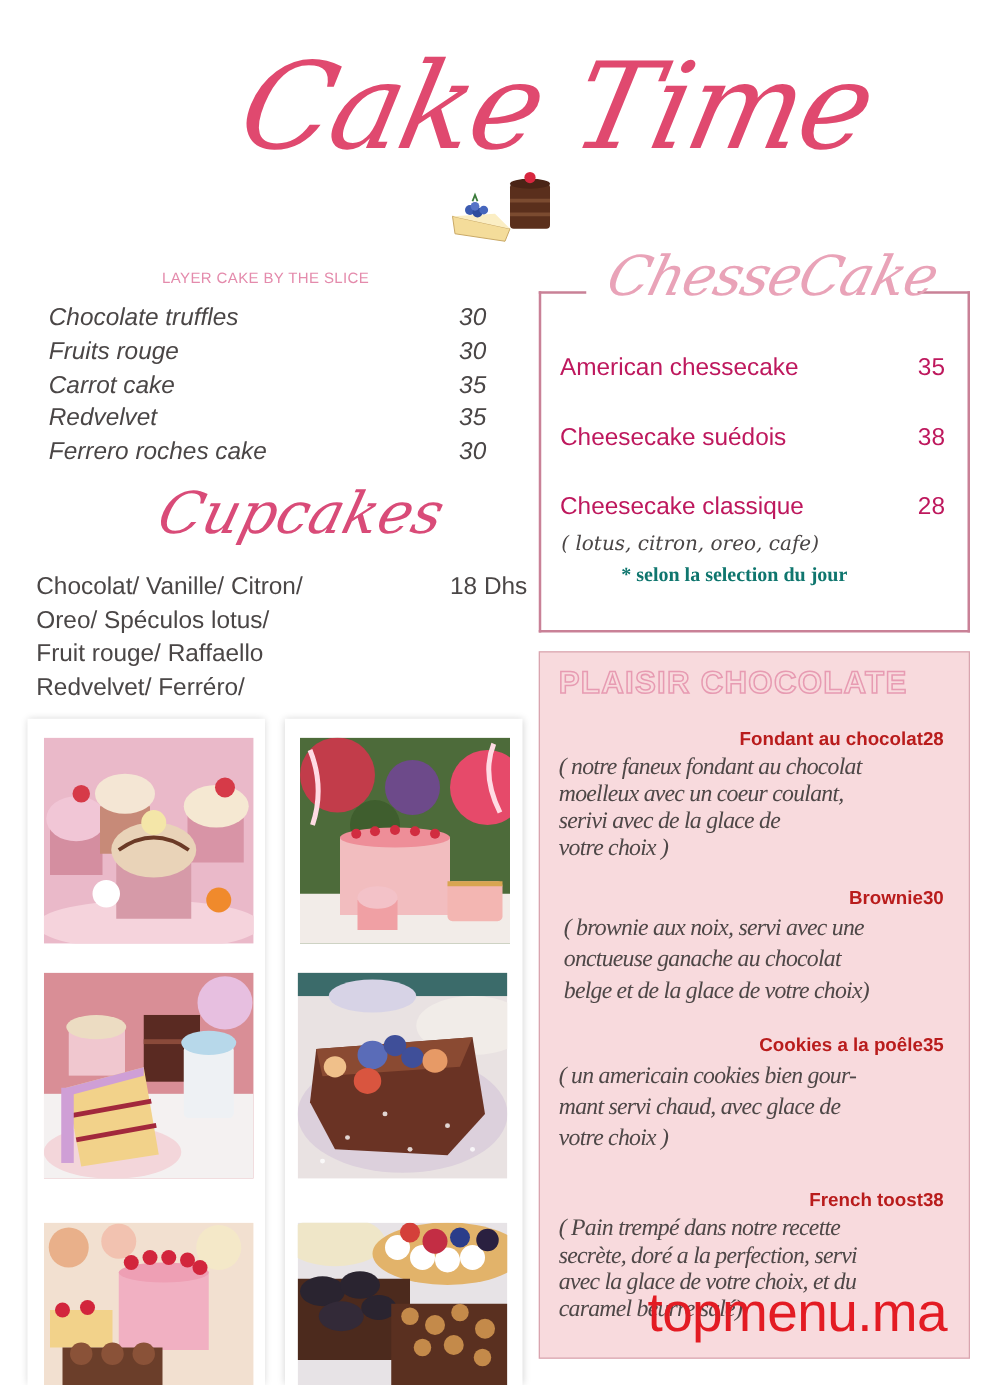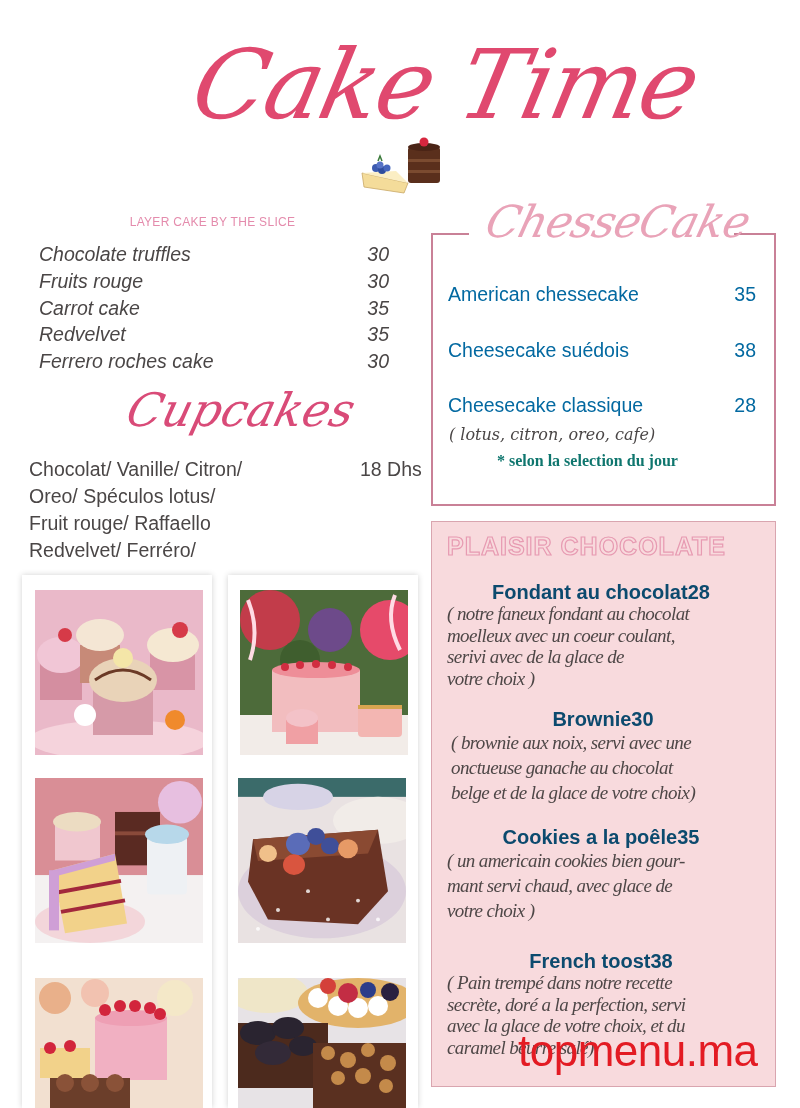--- a/index.html
+++ b/index.html
@@ -34,36 +34,36 @@
   .cupcake-price { position: absolute; left: 360px; top: 456px; font-size: 19.5px; line-height: 27px; color: #4a4646; }
 
   
   .cheese-box {
     position: absolute; left: 431px; top: 233px; width: 345px; height: 273px;
     border: 2px solid #c98197; border-top: none;
   }
   .cheese-box-top-left { position: absolute; left: 431px; top: 233px; width: 38px; height: 2px; background: #c98197; }
   .cheese-box-top-right { position: absolute; left: 734px; top: 233px; width: 42px; height: 2px; background: #c98197; }
   .cheese-title { left: 487px; top: 196px; font-size: 44px; color: #e9a3b8; letter-spacing: -1px; }
-  .cheese-row { position: absolute; left: 448px; width: 308px; display: flex; justify-content: space-between; font-size: 19.5px; color: #0369a1; }
+  .cheese-row { position: absolute; left: 448px; width: 308px; display: flex; justify-content: space-between; font-size: 19.5px; color: #be185d; }
   .cheese-note-italic { position: absolute; left: 449px; top: 425px; font-family: "DejaVu Serif", serif; font-style: italic; font-size: 16px; color: #4a4646; }
   .cheese-note-bold { position: absolute; left: 449px; top: 452px; font-family: "Liberation Serif", serif; font-weight: bold; font-size: 16px; color: #0f766e; margin-left: 48px; }
 
   
   .choc-box {
     position: absolute; left: 431px; top: 521px; width: 345px; height: 566px;
     background: #f8dadd; border: 1.5px solid #d9a5af;
   }
   .choc-title {
     position: absolute; left: 447px; top: 532px; font-size: 25px; font-weight: bold;
     letter-spacing: 1px; color: #f8dadd;
     -webkit-text-stroke: 1.2px #e79bb2; text-shadow: 0 0 0 #e79bb2;
   }
   .choc-item { position: absolute; left: 447px; width: 308px; }
-  .choc-item-head { display: flex; justify-content: center; font-weight: bold; font-size: 20px; color: #0c4a6e; line-height: 22px; }
+  .choc-item-head { display: flex; justify-content: flex-end; font-weight: bold; font-size: 15px; color: #b91c1c; line-height: 22px; }
   .choc-item-desc { font-family: "Liberation Serif", serif; font-style: italic; font-size: 19px; line-height: 21.5px; color: #4e4747; letter-spacing: -0.6px; }
 
   
   .photo-strip {
     position: absolute; top: 575px; width: 190px; height: 533px; background: #ffffff;
     box-shadow: 0 0 6px rgba(0,0,0,0.18);
   }
   .photo { position: absolute; width: 168px; height: 165px; overflow: hidden; }
   .photo svg { width: 100%; height: 100%; display: block; }
 

